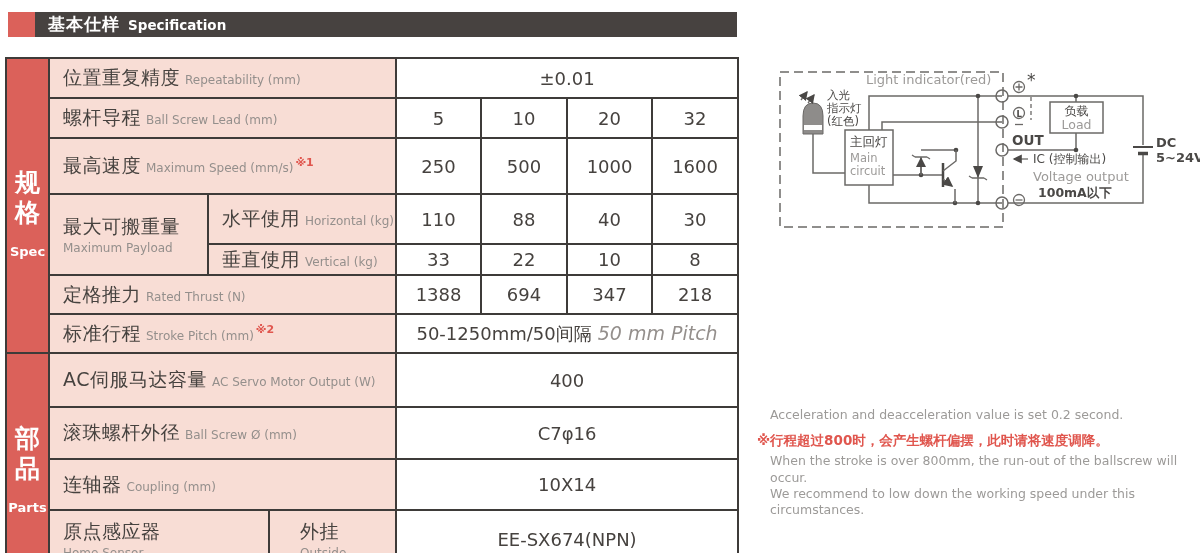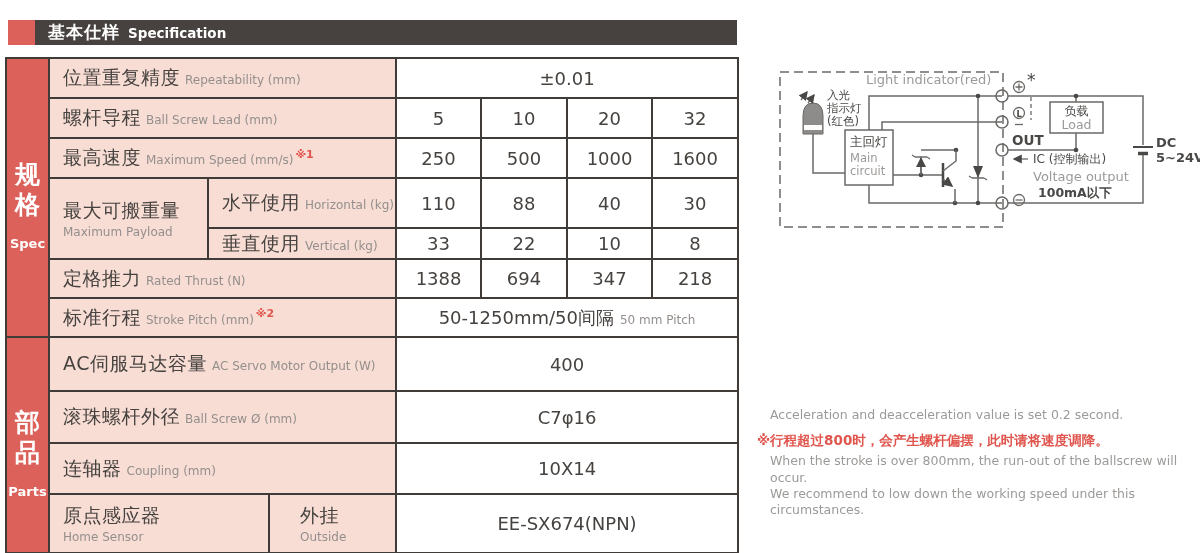--- a/index.html
+++ b/index.html
@@ -5,40 +5,40 @@
   :root{
     --accent_red:#db615a; --header_dark:#474240; --cell_pink:#f8ddd5;
     --border_dark:#3e3b39; --text_dark:#46423f; --text_gray:#948f8c;
     --note_red:#e0564e; --diag_gray:#9c9a98; --diag_dark:#4a4846; --wire:#6b6967;
   }
   html,body{margin:0;padding:0;}
   body{font-family:"DejaVu Sans",sans-serif;background:#ffffff;}
   #page{position:relative;width:1200px;height:553px;background:#fff;overflow:hidden;}
 
   
-  .hdr{position:absolute;top:20px;height:25px;display:flex;}
+  .hdr{position:absolute;top:12px;height:25px;display:flex;}
   .hdr-sq{width:27px;height:25px;background:var(--accent_red);}
   .hdr-bar{flex:1;background:var(--header_dark);color:#fff;display:flex;align-items:center;padding-left:13px;white-space:nowrap;}
   .hdr-zh{font-size:17px;font-weight:bold;letter-spacing:1px;}
   .hdr-en{font-size:13.5px;font-weight:600;margin-left:8px;}
   #hdr-left{left:8px;width:729px;}
   #hdr-right{left:787px;width:413px;}
   #hdr-right .hdr-sq{width:25px;}
   #hdr-right .hdr-zh{font-size:16px;}
 
   
   table#spec{position:absolute;left:5px;top:57px;width:732px;border-collapse:collapse;table-layout:fixed;}
   #spec td{border:2px solid var(--border_dark);overflow:hidden;vertical-align:middle;}
   .lbl{background:var(--cell_pink);padding-left:13px;}
   .zh{font-size:19px;font-weight:500;color:var(--text_dark);letter-spacing:0.5px;}
   .en{font-size:12px;color:var(--text_gray);margin-left:5px;}
   .en-block{margin-left:0;display:block;margin-top:1px;}
   .zh-block{display:block;}
   .val{background:#fff;text-align:center;font-size:18px;color:var(--text_dark);}
-  .val-gray{color:var(--text_gray);font-size:12px;margin-left:6px;}
+  .val-gray{color:var(--text_gray);font-size:19px;margin-left:6px;font-style:italic;}
   .grp{background:var(--accent_red);color:#fff;text-align:center;padding:0;}
   .vzh{font-size:25px;font-weight:bold;width:1em;margin:16px auto;word-break:break-all;line-height:1.2;}
   .gen{font-size:13px;font-weight:bold;margin-top:2px;}
   sup.fnote{color:var(--note_red);font-size:11px;font-weight:bold;margin-left:2px;}
   .pad30{padding-left:30px;}
 
   
   #diagram{position:absolute;left:770px;top:50px;}
   .w{stroke:var(--wire);stroke-width:1.5;fill:none;}
   .wt{stroke:var(--wire);stroke-width:1.3;fill:none;}
@@ -92,21 +92,21 @@
     </tr>
     <tr style="height:40px">
       <td class="lbl" colspan="3">
         <span class="zh">螺杆导程</span><span class="en">Ball Screw Lead (mm)</span>
       </td>
       <td class="val">5</td>
       <td class="val">10</td>
       <td class="val">20</td>
       <td class="val">32</td>
     </tr>
-    <tr style="height:40px">
+    <tr style="height:56px">
       <td class="lbl" colspan="3">
         <span class="zh">最高速度</span><span class="en">Maximum Speed (mm/s)</span><sup class="fnote">※1</sup>
       </td>
       <td class="val">250</td>
       <td class="val">500</td>
       <td class="val">1000</td>
       <td class="val">1600</td>
     </tr>
     <tr style="height:50px">
       <td class="lbl" rowspan="2">

